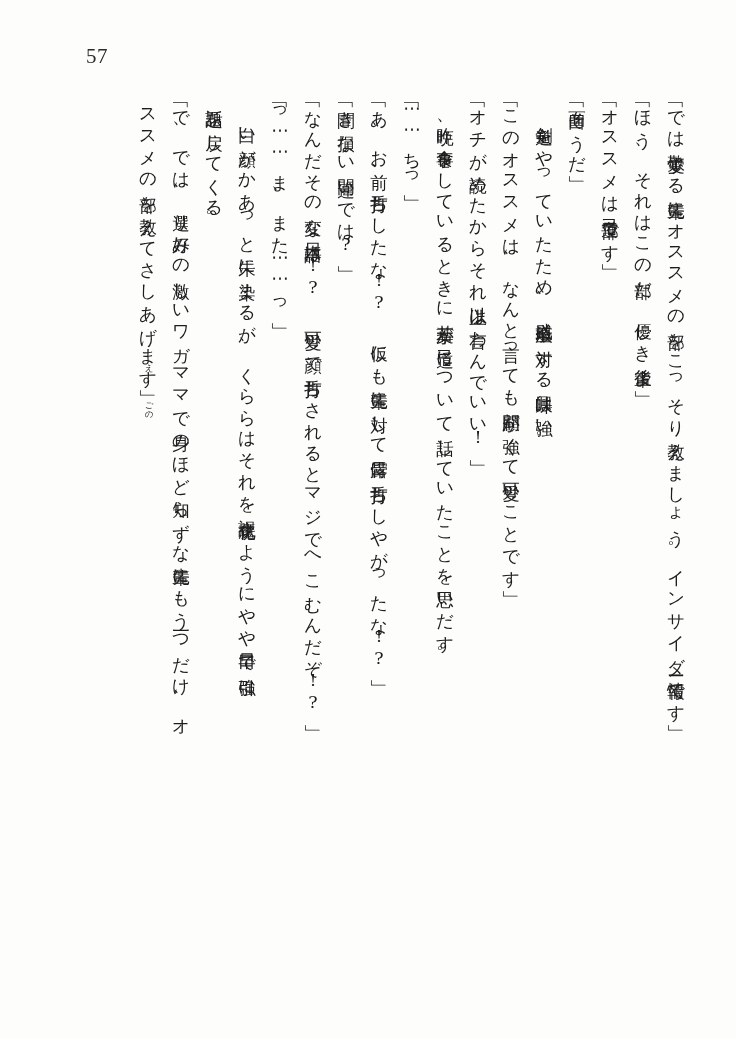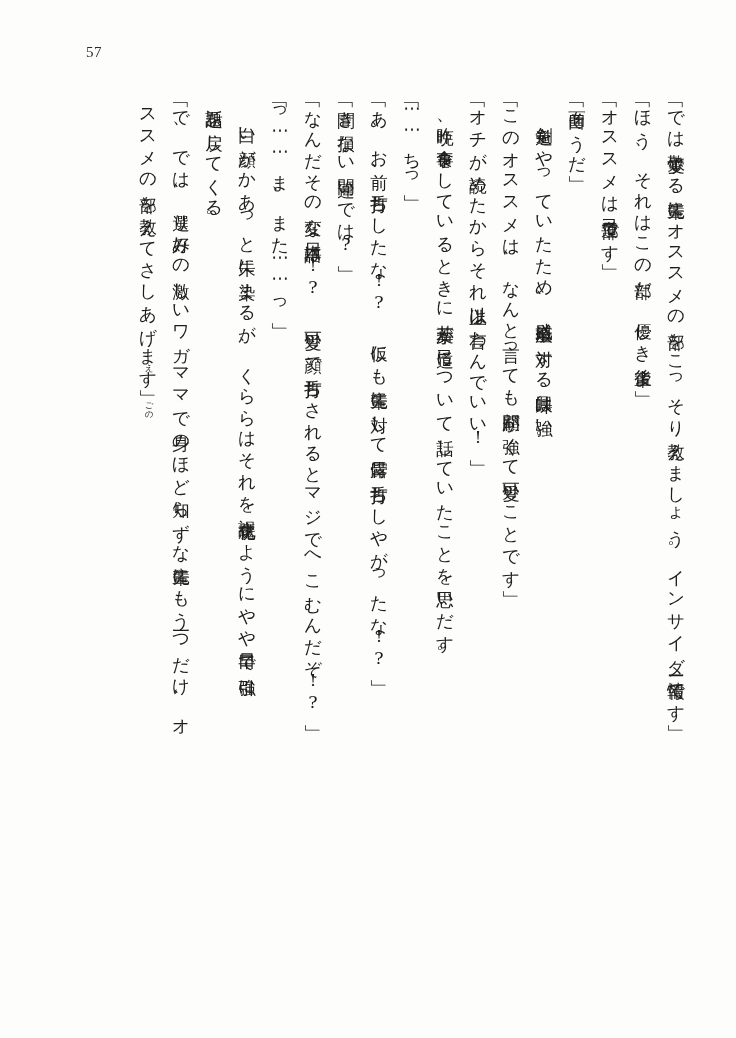--- a/index.html
+++ b/index.html
@@ -14,21 +14,21 @@
     position: relative;
     width: 736px;
     height: 1038px;
     background: #fdfdfc;
     overflow: hidden;
   }
   .page-number {
     position: absolute;
     top: 44px;
     left: 86px;
-    font-size: 15px;
+    font-size: 21px;
     color: #2b2b2b;
     font-family: "Liberation Serif", "DejaVu Serif", serif;
     letter-spacing: 0.5px;
   }
   .text-block {
     position: absolute;
     top: 96px;
     left: 52px;
     right: 52px;
     height: 880px;

